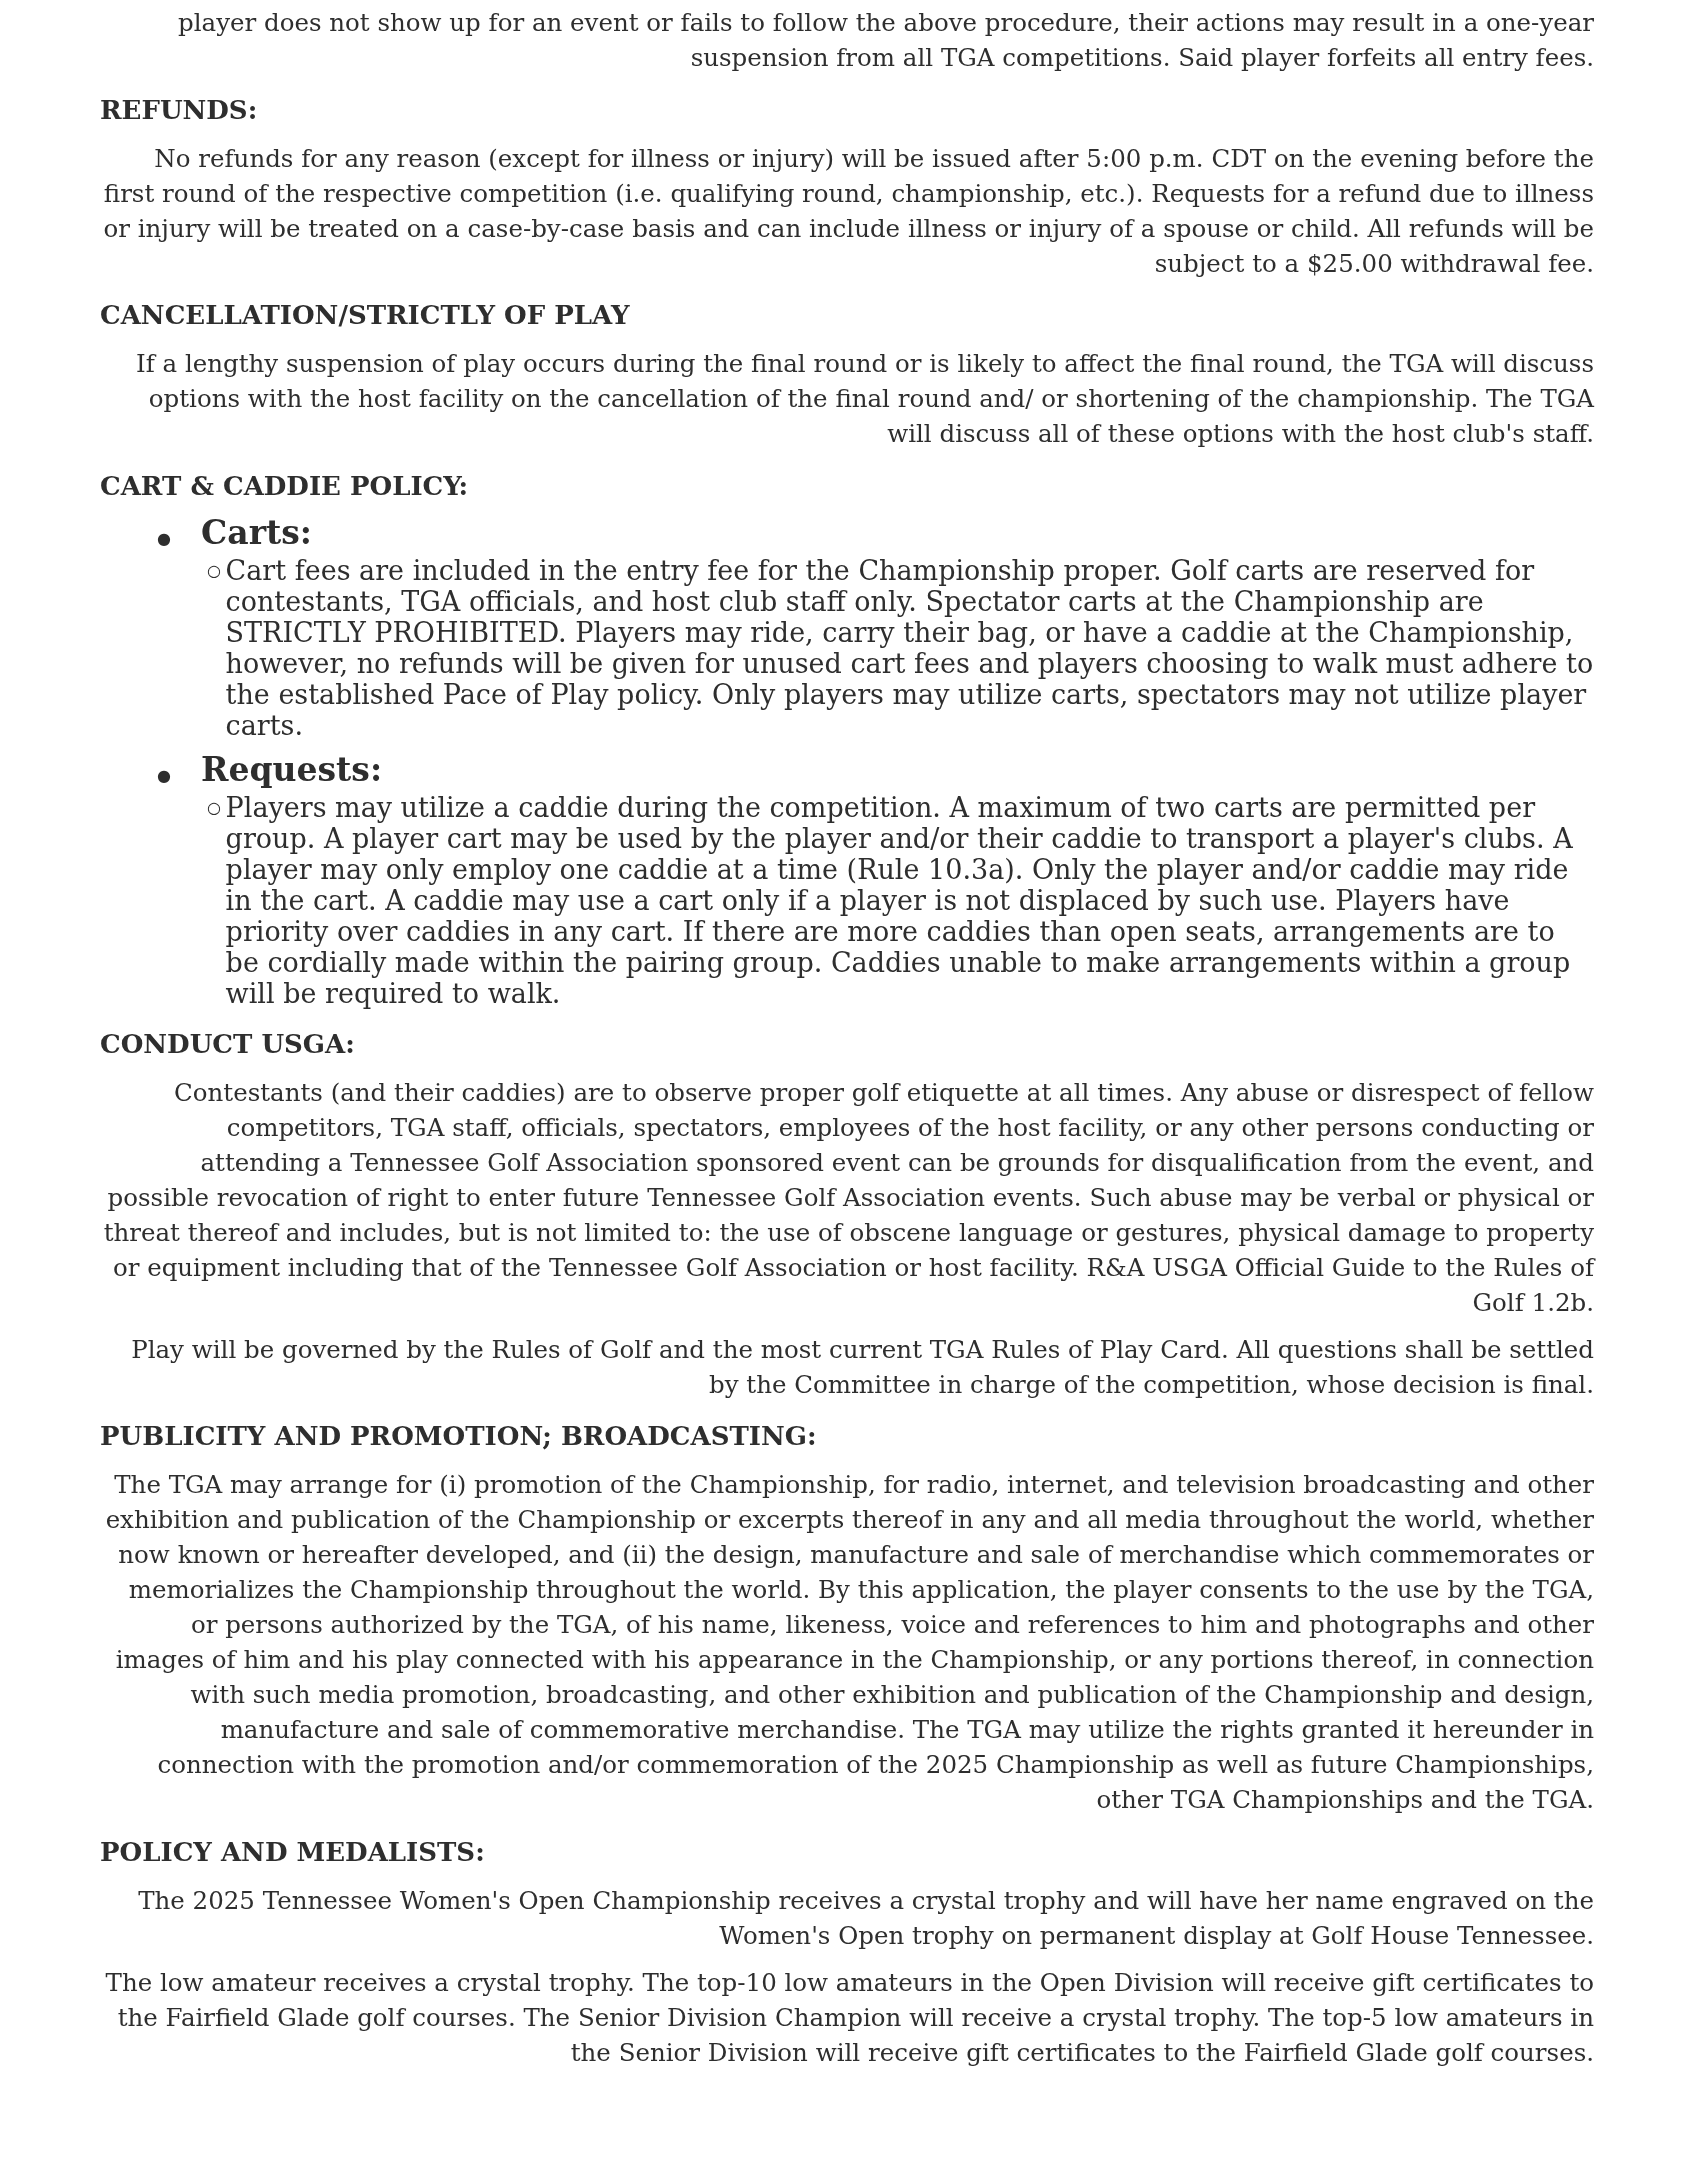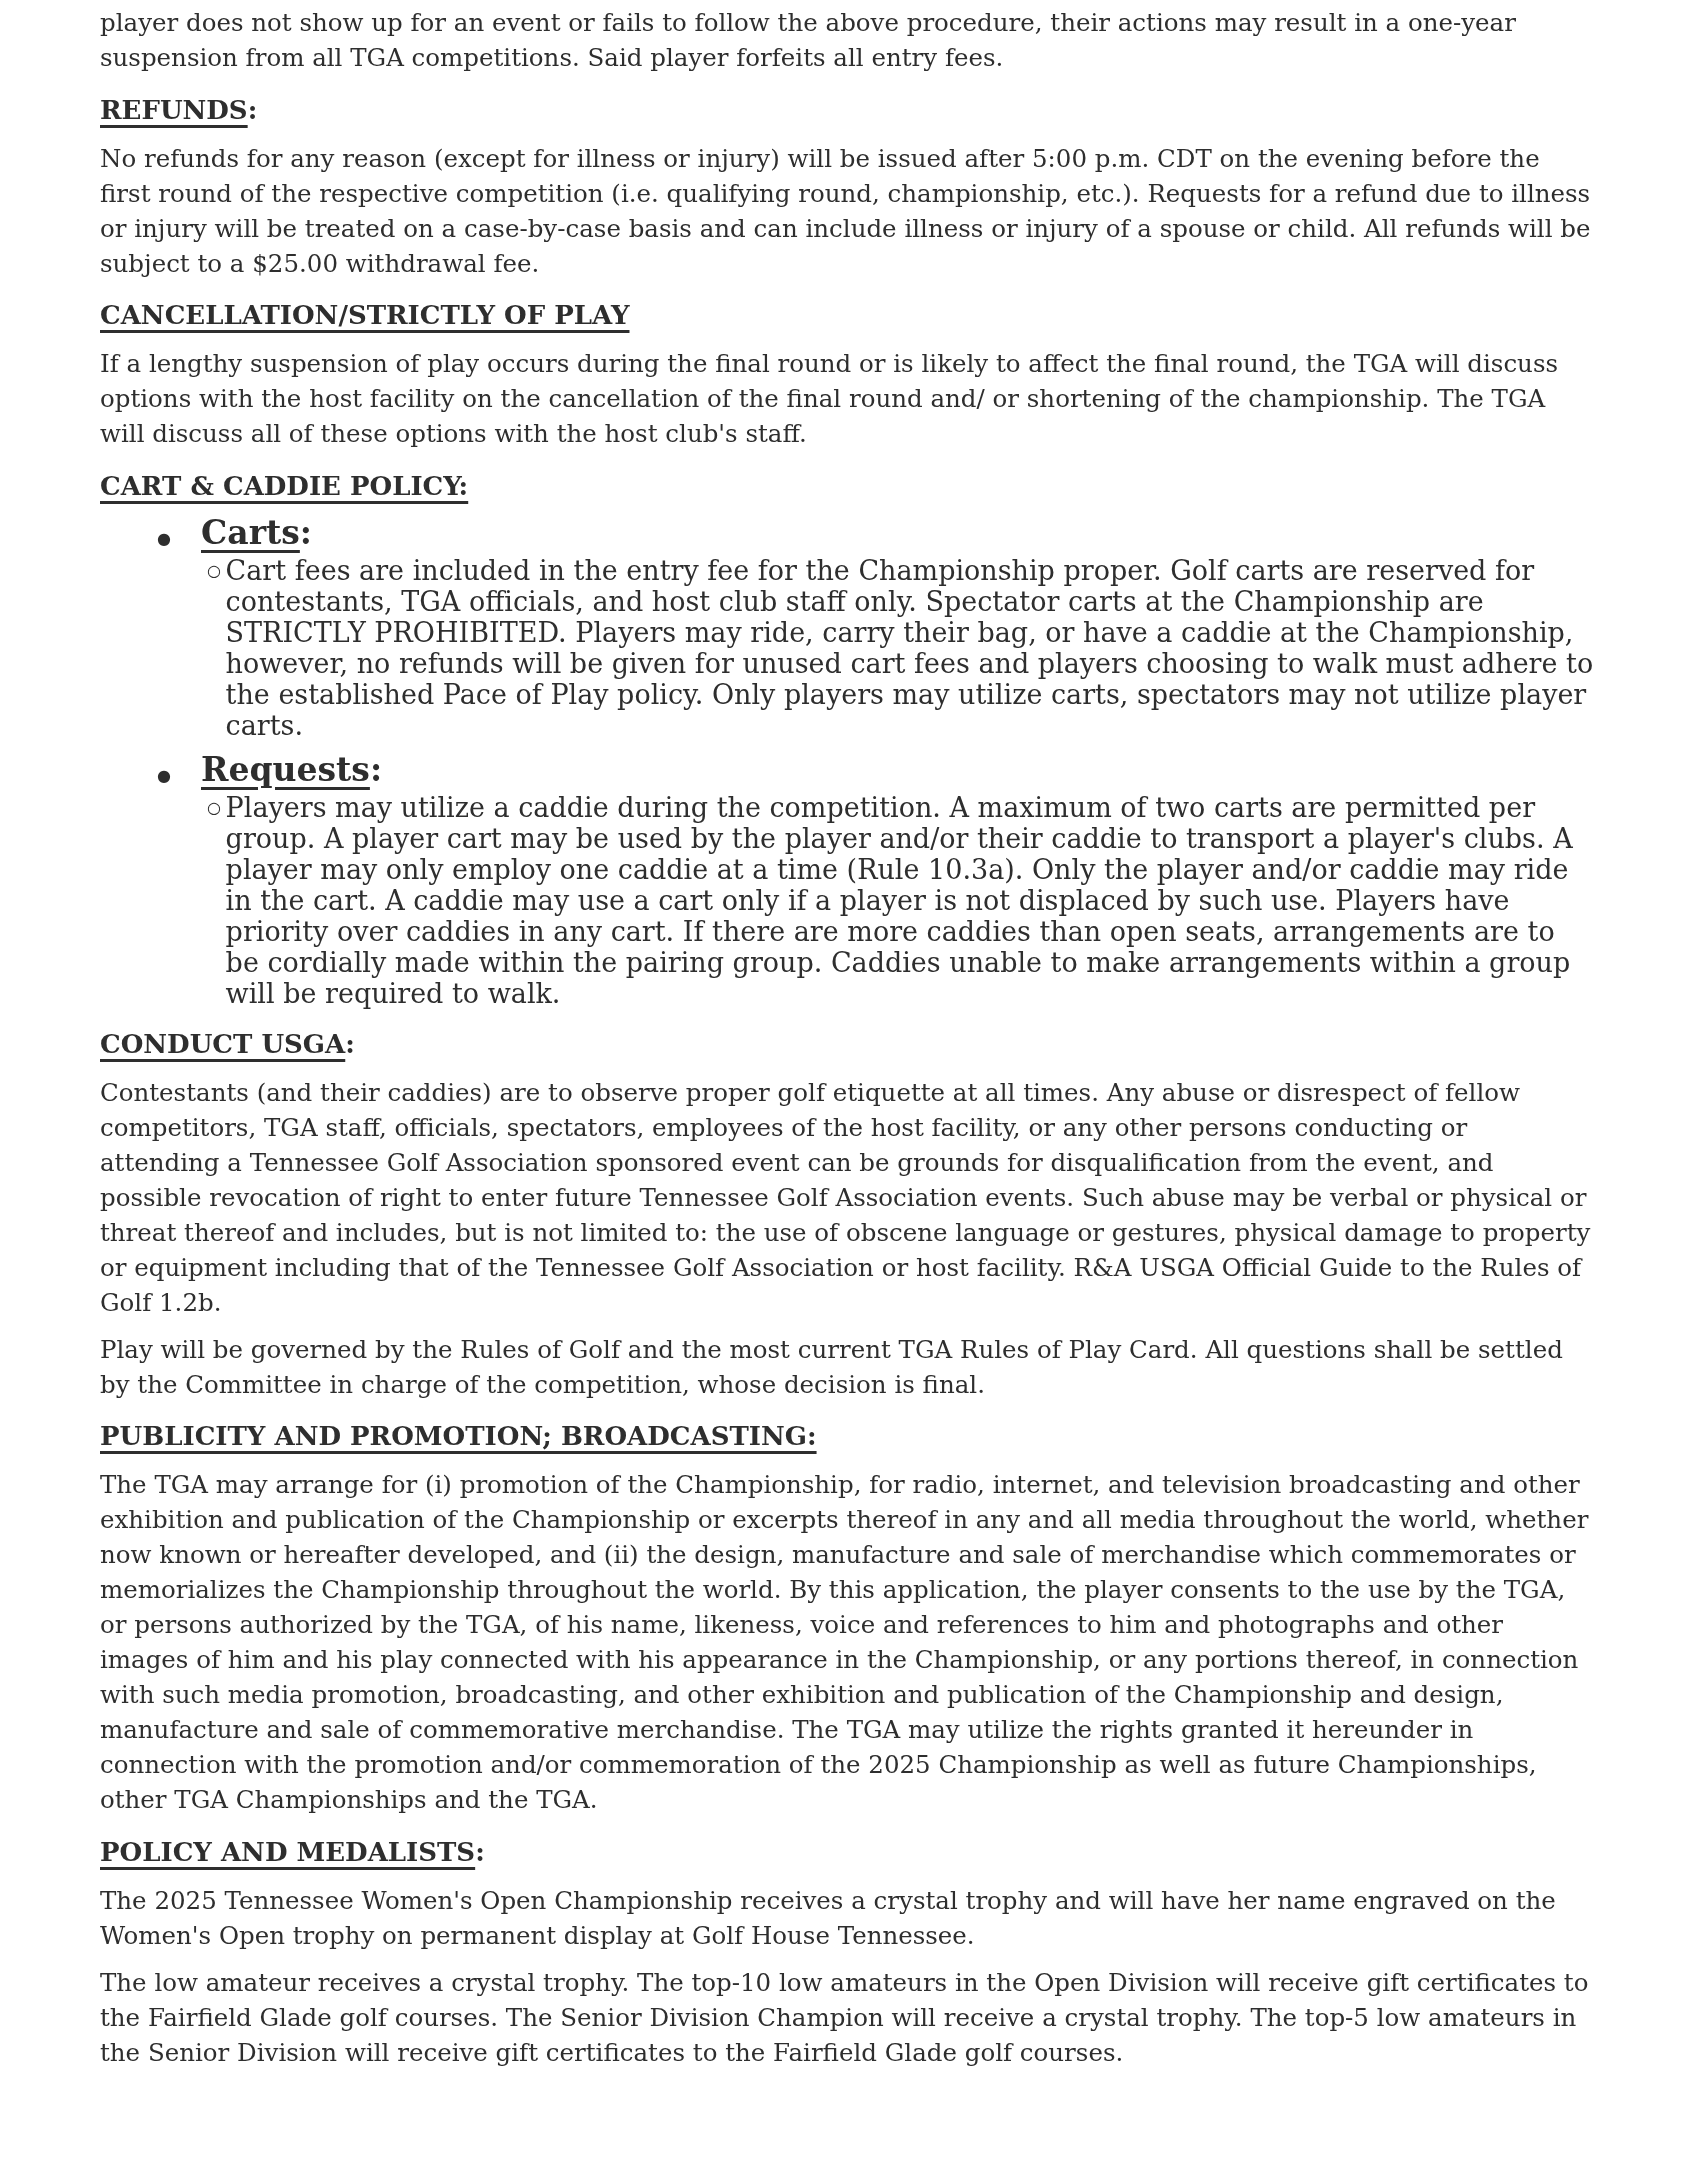--- a/index.html
+++ b/index.html
@@ -15,31 +15,30 @@
     padding: 5px 93px 0 100px;
     overflow: hidden;
     background: #ffffff;
     color: #2e2e2e;
     font-family: "DejaVu Serif", "Liberation Serif", serif;
   }
   .para {
     font-size: 24.5px;
     line-height: 35px;
     margin: 0 0 11.8px 0;
-    text-align: left;
+    text-align: right;
   }
   .heading {
     font-size: 26px;
     line-height: 32px;
     font-weight: bold;
     margin: 18.6px 0 15px 0;
   }
   .heading .u,
   .label1 .u {
-    text-decoration: underline;
     text-decoration-thickness: 2.5px;
     text-underline-offset: 5.9px;
   }
   
   .li1 {
     display: flex;
     align-items: baseline;
     margin: 0;
   }
   .m1 {

